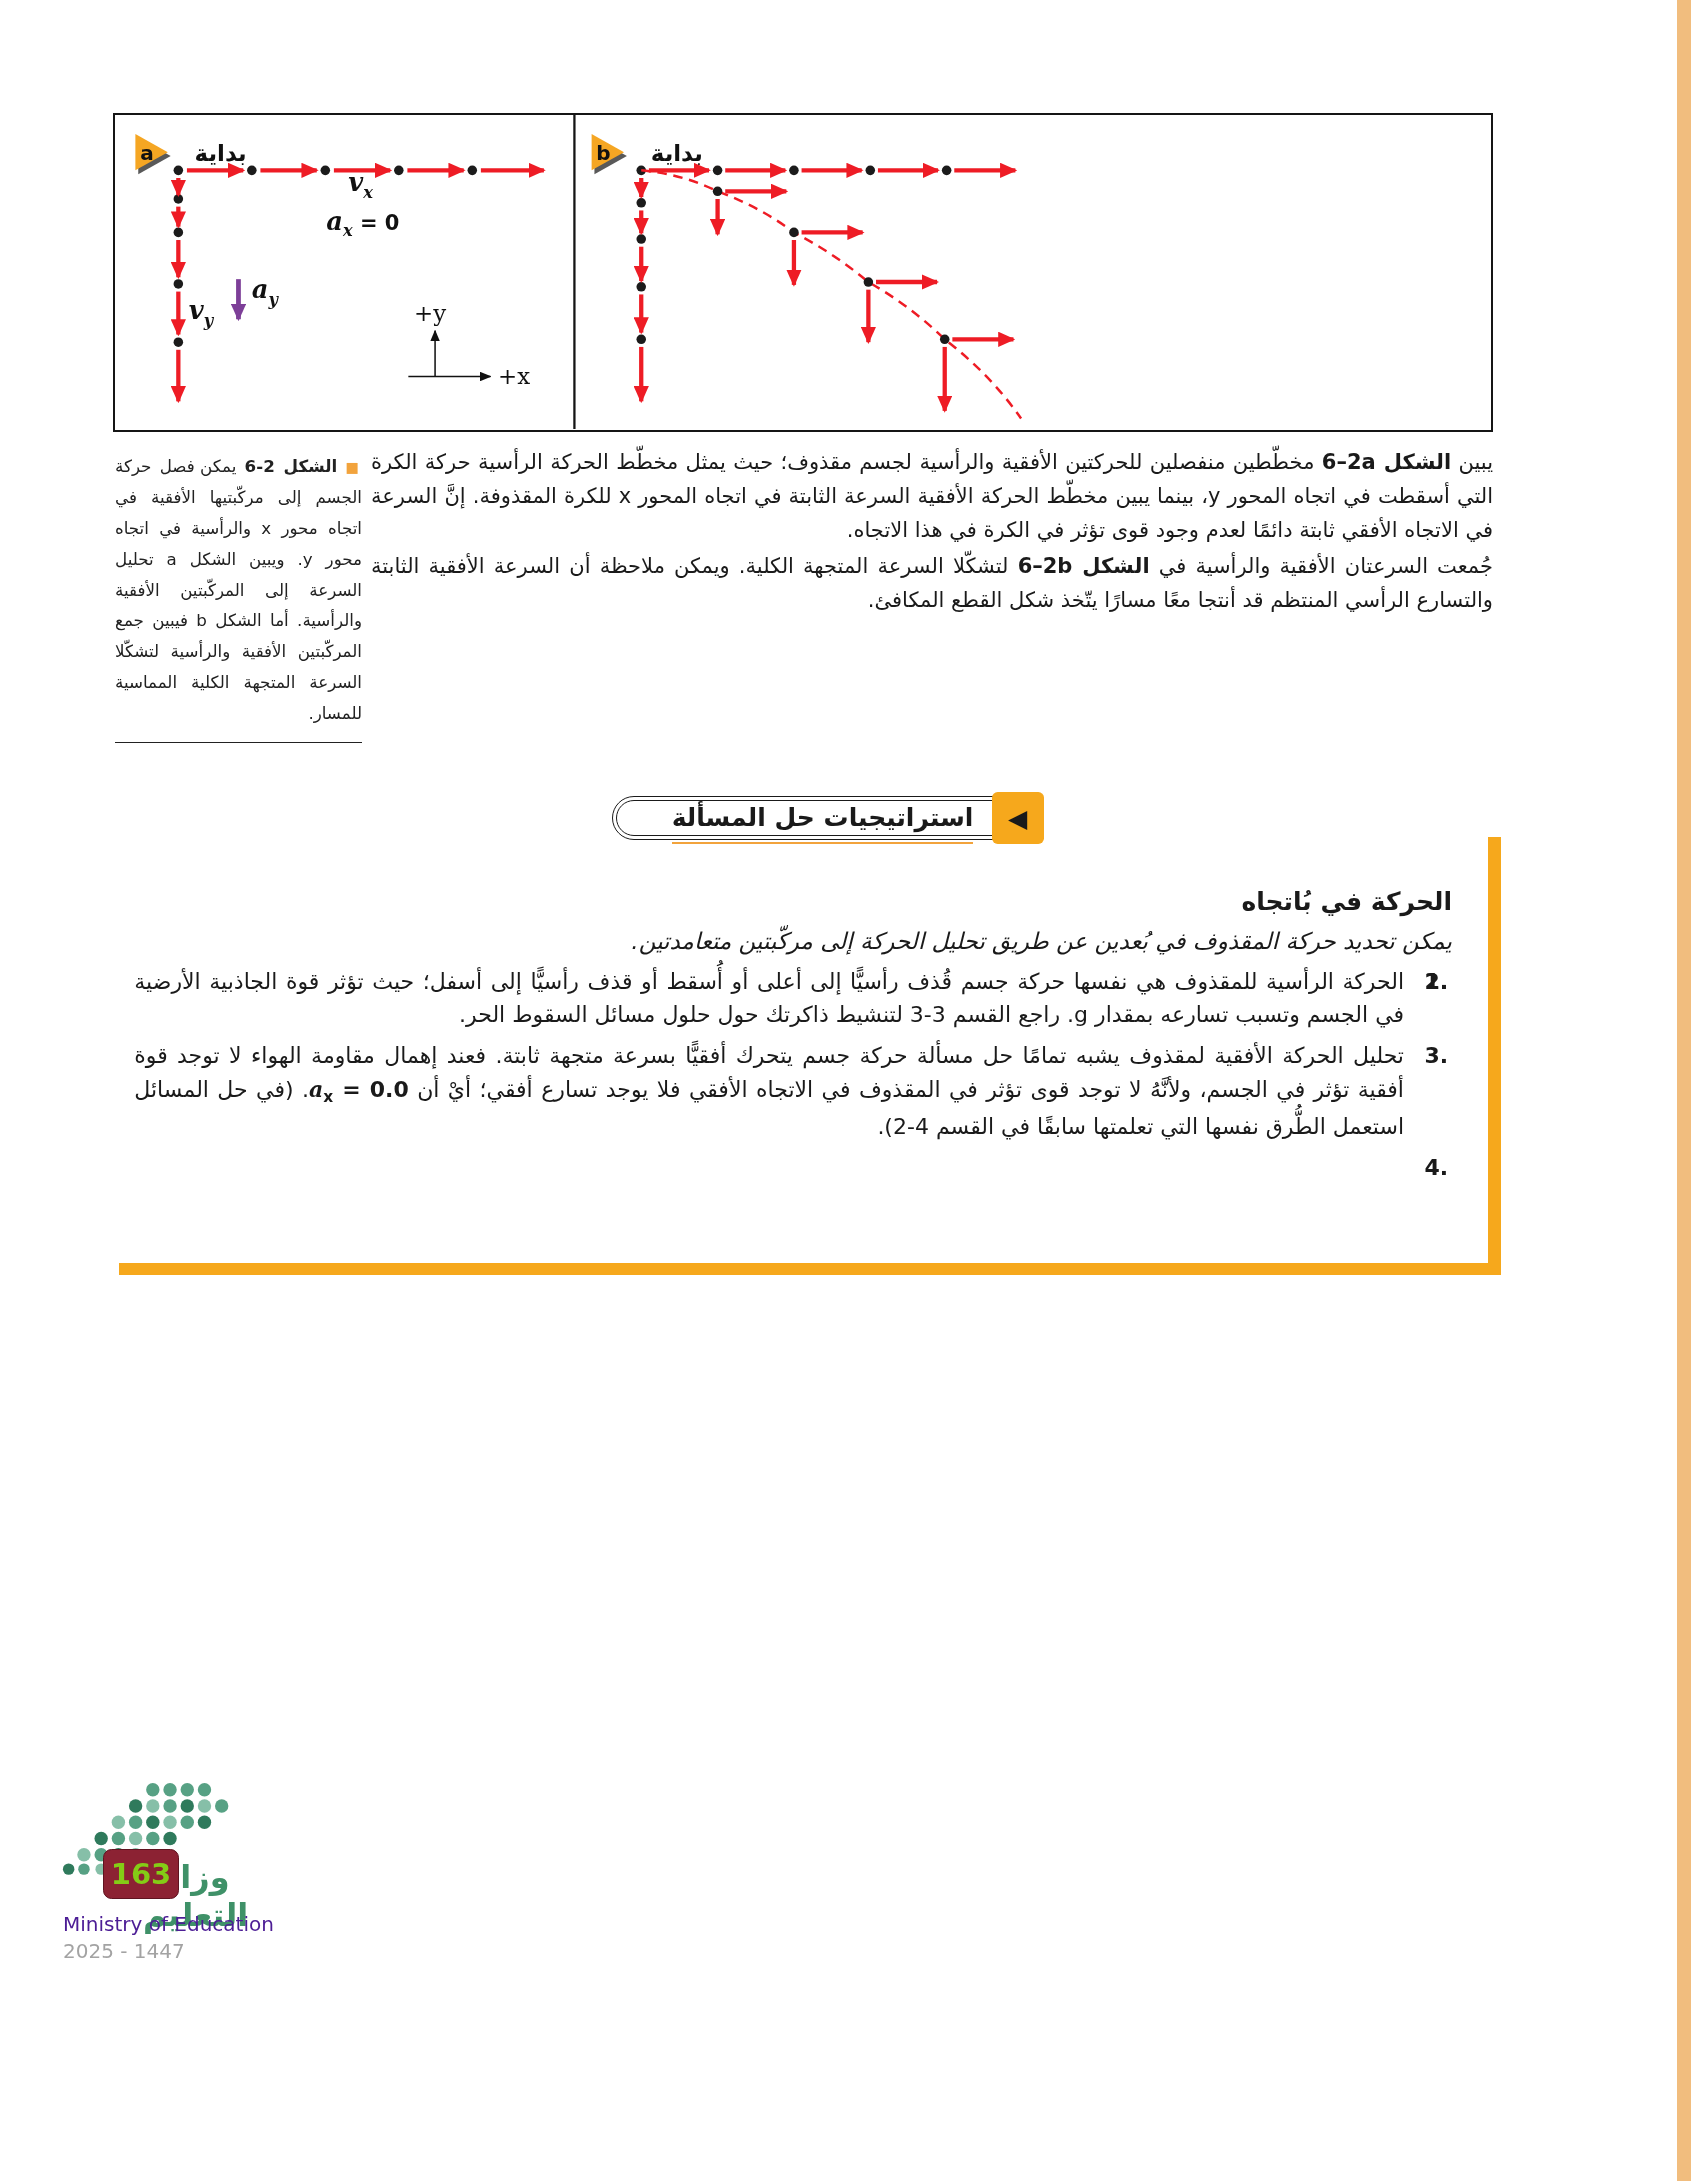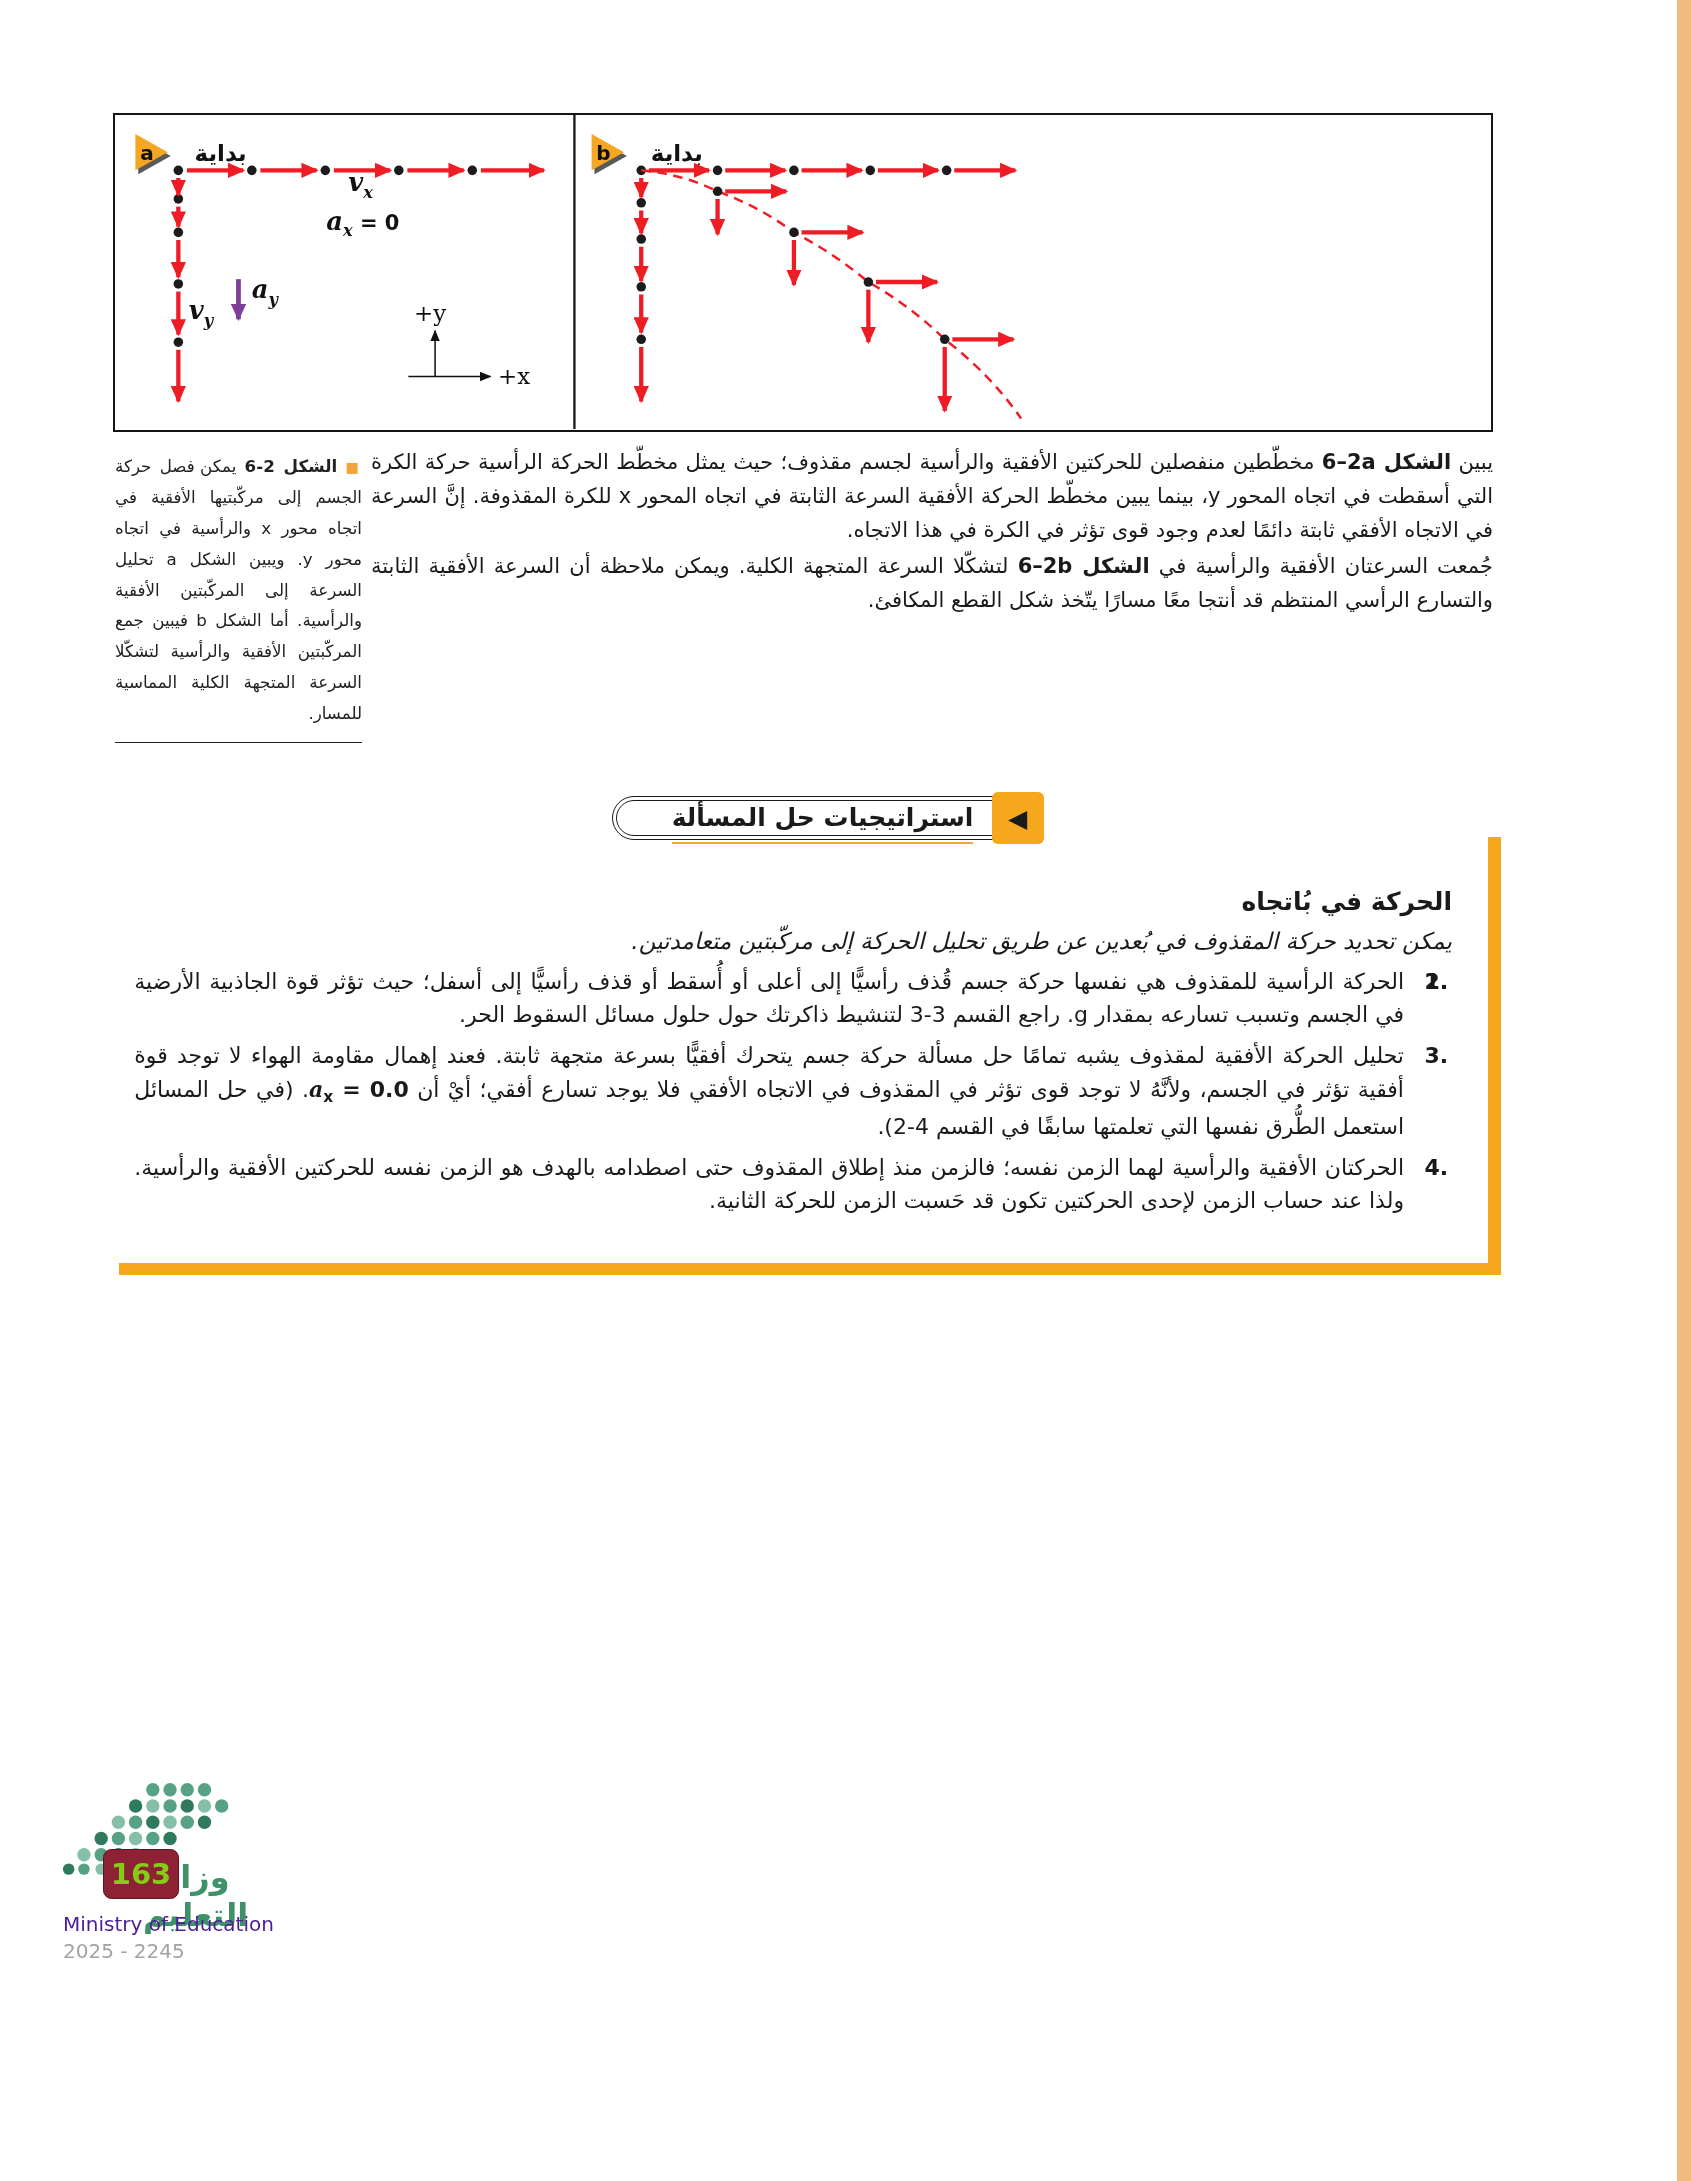--- a/index.html
+++ b/index.html
@@ -262,21 +262,20 @@
     <li class="ps-item">
       <span class="ps-num" dir="ltr">2.</span>
       <span>الحركة الرأسية للمقذوف هي نفسها حركة جسم قُذف رأسيًّا إلى أعلى أو أُسقط أو قذف رأسيًّا إلى أسفل؛ حيث تؤثر قوة الجاذبية الأرضية في الجسم وتسبب تسارعه بمقدار g. راجع القسم 3-3 لتنشيط ذاكرتك حول حلول مسائل السقوط الحر.</span>
     </li>
     <li class="ps-item">
       <span class="ps-num" dir="ltr">3.</span>
       <span>تحليل الحركة الأفقية لمقذوف يشبه تمامًا حل مسألة حركة جسم يتحرك أفقيًّا بسرعة متجهة ثابتة. فعند إهمال مقاومة الهواء لا توجد قوة أفقية تؤثر في الجسم، ولأنَّهُ لا توجد قوى تؤثر في المقذوف في الاتجاه الأفقي فلا يوجد تسارع أفقي؛ أيْ أن </span><span class="math-ltr" dir="ltr"><span class="mv">a</span><sub>x</sub><span> = 0.0</span></span><span>. (في حل المسائل استعمل الطُّرق نفسها التي تعلمتها سابقًا في القسم 4-2).</span>
     </li>
     <li class="ps-item">
       <span class="ps-num" dir="ltr">4.</span>
-      <span>الحركتان الأفقية والرأسية لهما الزمن نفسه؛ فالزمن منذ إطلاق المقذوف حتى اصطدامه بالهدف هو الزمن نفسه للحركتين الأفقية والرأسية. ولذا عند حساب الزمن لإحدى الحركتين تكون قد حَسبت الزمن للحركة الثانية.</span>
     </li>
   </ul>
 </div>
 
 <svg class="logo-dots" width="176" height="96" viewBox="0 0 184 100">
   <g fill="#57a184">
     <circle cx="96" cy="10" r="7"></circle>
       <circle cx="114" cy="10" r="7"></circle>
       <circle cx="132" cy="10" r="7"></circle>
       <circle cx="150" cy="10" r="7"></circle>
@@ -303,14 +302,14 @@
       <circle cx="78" cy="78" r="7" fill="#86bfa8"></circle>
     <circle cx="8" cy="93" r="6" fill="#2f7a5c"></circle>
       <circle cx="24" cy="93" r="6"></circle>
       <circle cx="42" cy="93" r="6" fill="#86bfa8"></circle>
   </g>
 </svg>
 
 <div class="ministry-ar">وزارة التعليم</div>
 <div class="page-badge">163</div>
 <div class="ministry-en">Ministry of Education</div>
-<div class="footer-year">2025 - 2245</div>
+<div class="footer-year">2025 - 1447</div>
 
 
 </body></html>

